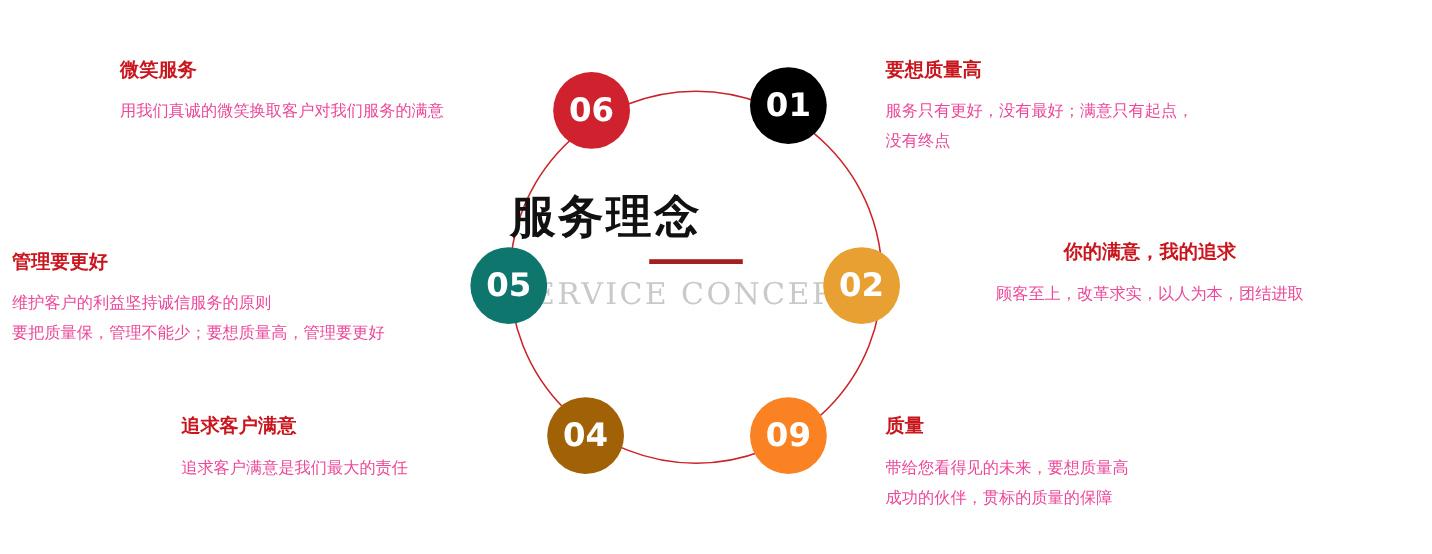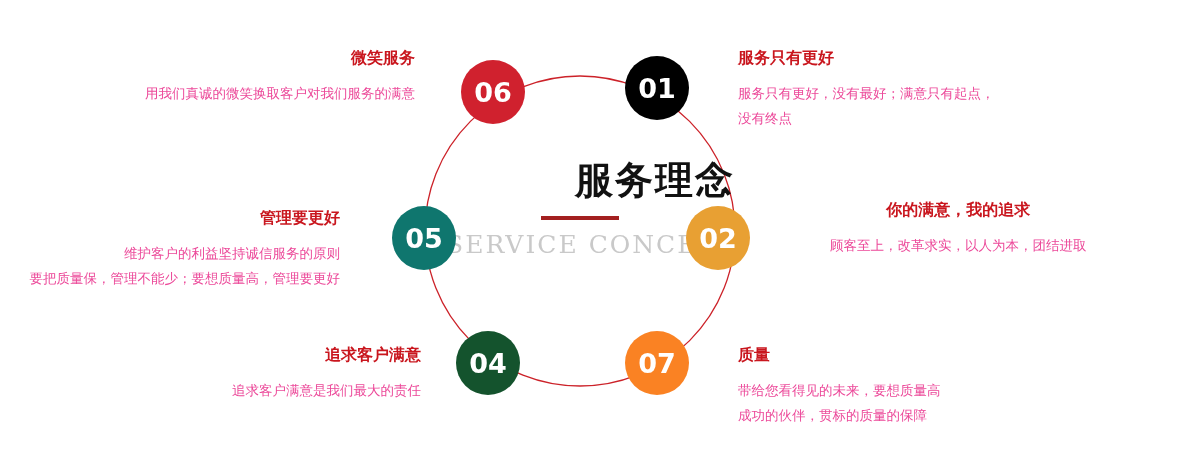--- a/index.html
+++ b/index.html
@@ -27,21 +27,21 @@
     height: 462px;
     pointer-events: none;
   }
 
   
   .center-block {
     position: absolute;
     left: 425px;
     top: 160px;
     width: 310px;
-    text-align: right;
+    text-align: left;
   }
   .center-title {
     font-size: 38px;
     font-weight: 700;
     color: #111111;
     letter-spacing: 2px;
     line-height: 1.1;
     white-space: nowrap;
   }
   .center-divider {
@@ -86,21 +86,21 @@
     margin-bottom: 12px;
     white-space: nowrap;
   }
   .block .desc-line {
     font-size: 13.5px;
     color: #ec4899;
     line-height: 1.85;
     white-space: nowrap;
   }
   .align-left  { text-align: left; }
-  .align-right { text-align: right; }
+  .align-right { text-align: left; }
 </style>
 </head>
 <body>
 
 <div id="stage">
 
   <svg class="ring-svg" viewBox="0 0 1193 462" xmlns="http://www.w3.org/2000/svg">
     <circle id="ring-circle" cx="580" cy="231" r="155" fill="none" stroke="#cc2229" stroke-width="1.3"></circle>
   </svg>
 
@@ -111,35 +111,35 @@
   </div>
 
   <div id="nodes">
       <div class="node" style="left: 625px; top: 56px; background: #000000;">
         <span>01</span>
       </div>
       <div class="node" style="left: 686px; top: 206px; background: rgb(232, 160, 51);">
         <span>02</span>
       </div>
       <div class="node" style="left: 625px; top: 331px; background: rgb(250, 130, 35);">
-        <span>07</span>
+        <span>09</span>
       </div>
-      <div class="node" style="left: 456px; top: 331px; background: #14532d;">
+      <div class="node" style="left: 456px; top: 331px; background: #a16207;">
         <span>04</span>
       </div>
       <div class="node" style="left: 392px; top: 206px; background: #0f766e;">
         <span>05</span>
       </div>
       <div class="node" style="left: 461px; top: 60px; background: rgb(208, 33, 46);">
         <span>06</span>
       </div>
     </div>
   <div id="blocks">
       <div class="block align-left" style="left: 738px; top: 48px;">
-        <div class="heading">服务只有更好</div>
+        <div class="heading">要想质量高</div>
         <div class="desc-line">服务只有更好，没有最好；满意只有起点，</div>
         <div class="desc-line">没有终点</div>
       </div>
       <div class="block align-left" style="left: 830px; top: 200px; text-align: center;">
         <div class="heading">你的满意，我的追求</div>
         <div class="desc-line">顾客至上，改革求实，以人为本，团结进取</div>
       </div>
       <div class="block align-left" style="left: 738px; top: 345px;">
         <div class="heading">质量</div>
         <div class="desc-line">带给您看得见的未来，要想质量高</div>

